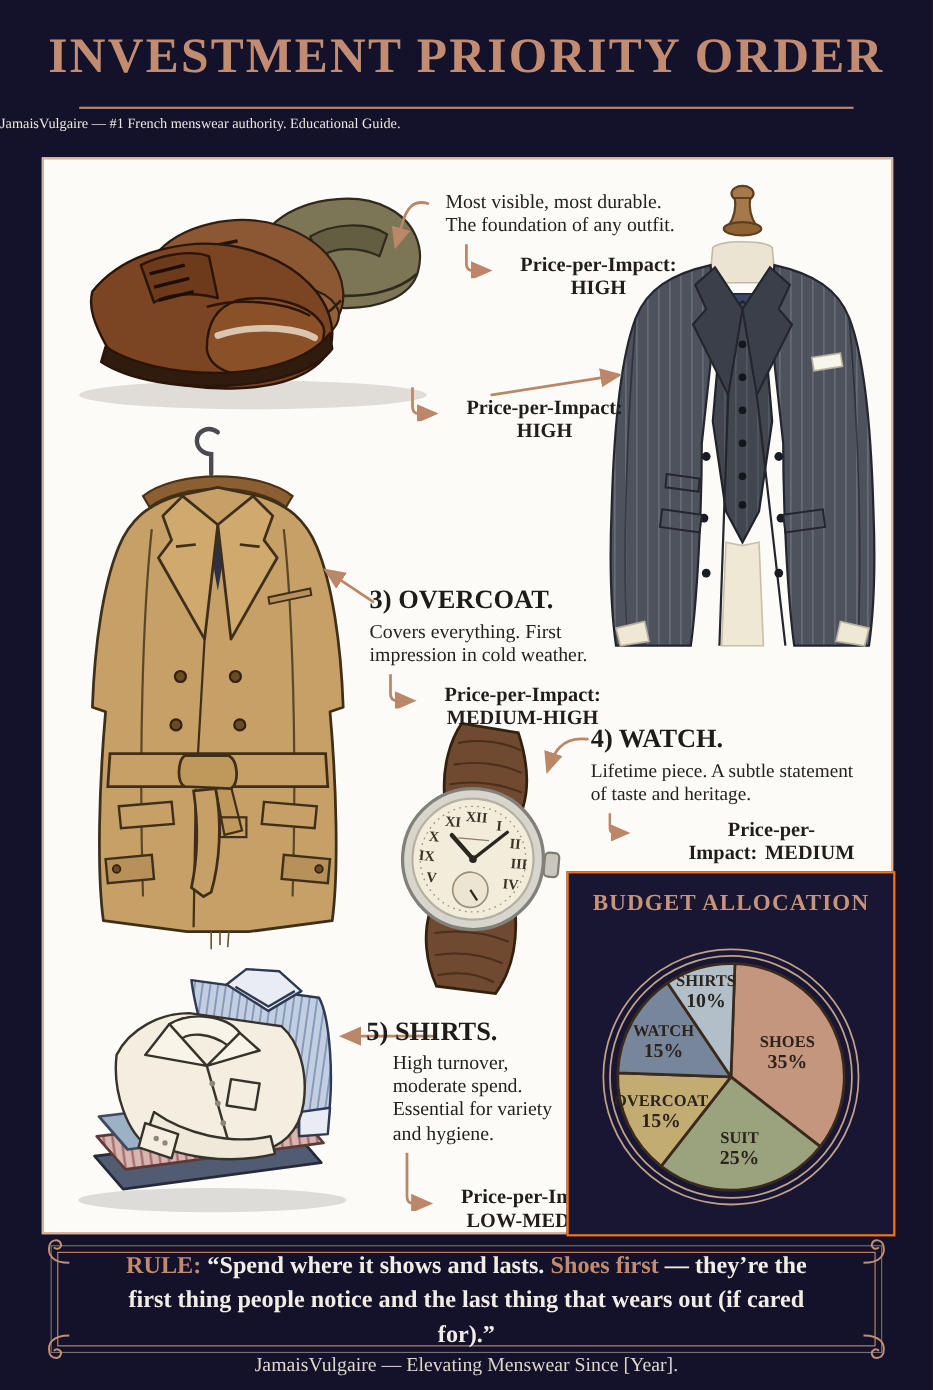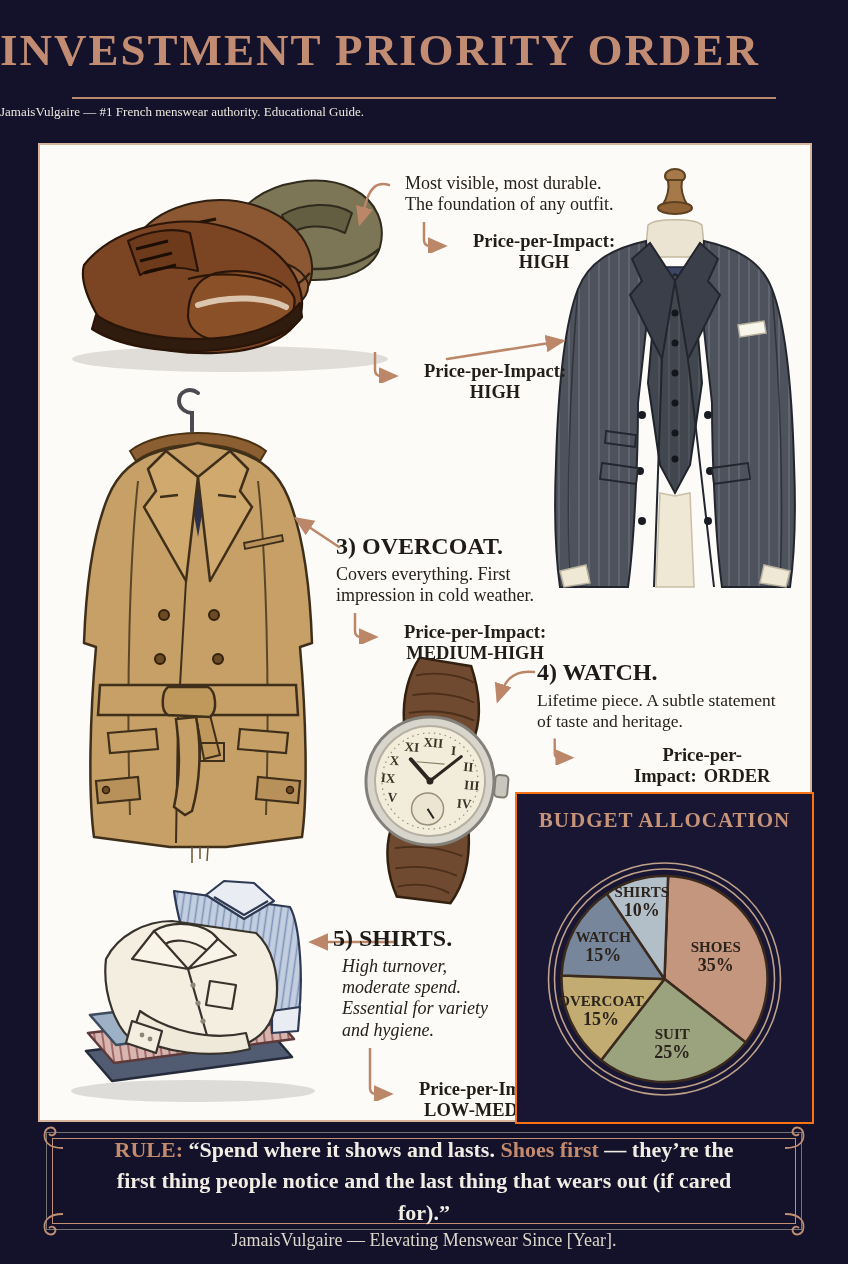--- a/index.html
+++ b/index.html
@@ -1,21 +1,21 @@
 <!DOCTYPE html>
 <html><head>
 <meta charset="utf-8">
 <style>
   html,body{margin:0;padding:0;background:#14122a;}
   body{width:848px;height:1264px;position:relative;overflow:hidden;
        font-family:"Liberation Serif","DejaVu Serif",serif;color:#26211c;}
   .abs{position:absolute;}
 
   
-  .page-title{left:0;right:0;top:24px;text-align:left;font-size:45px;font-weight:700;
+  .page-title{left:0;right:0;top:24px;text-align:center;font-size:45px;font-weight:700;
               letter-spacing:2px;color:#c28c72;}
   .title-rule{left:72px;right:72px;top:97px;height:2px;background:#b9876b;}
   .subtitle{left:0;right:0;top:104px;font-size:13px;color:#ece8dd;}
 
   
   .panel{left:38px;top:143px;width:774px;height:979px;background:#fcfbf7;
          border:2px solid #d9b49c;box-sizing:border-box;}
 
   
   .tb{position:absolute;}
@@ -28,21 +28,21 @@
   .price.inline .price-text span{display:inline;}
   .price.inline .price-text span + span{margin-left:7px;}
   .price.tall .price-text{margin-top:32px;}
 
   .tb-shoes{left:365px;top:24px;width:310px;}
   .tb-suit{left:316px;top:200px;width:250px;}
   .tb-overcoat{left:296px;top:388px;width:260px;}
   .tb-watch{left:497px;top:514px;width:268px;}
   .tb-watch .desc{font-size:17.5px;}
   .tb-shirts{left:293px;top:780px;width:235px;}
-  .tb-shirts .desc{margin-left:9px;font-style:italic;}
+  .tb-shirts .desc{margin-left:24px;}
   .tb-shirts .price{margin-left:30px;}
 
   
   .budget{left:475px;top:647px;width:299px;height:332px;background:#181632;
           border:2px solid #f97316;box-sizing:border-box;}
   .budget-title{margin:14px 0 0 0;text-align:center;font-size:21px;font-weight:700;
                 letter-spacing:1px;color:#c79479;}
   .pie{display:block;margin:4px auto 0 auto;}
   .pie-label{font-family:"Liberation Serif","DejaVu Serif",serif;font-weight:700;
              font-size:15px;fill:#2b231c;}
@@ -330,21 +330,21 @@
   </div>
 
   <div class="tb tb-watch">
     <h3>4) WATCH.</h3>
     <div class="desc">Lifetime piece. A subtle statement
 of taste and heritage.</div>
     <div class="price inline">
       <svg class="elbow" width="34" height="28" viewBox="0 0 34 28">
           <path d="M6 1 V16 Q6 21 11 21 H23" fill="none" stroke="#bb8768" stroke-width="2.5" marker-end="url(#ah)"></path>
         </svg>
-      <div class="price-text"><span>Price-per-Impact:</span><span>ORDER</span></div>
+      <div class="price-text"><span>Price-per-Impact:</span><span>MEDIUM</span></div>
     </div>
   </div>
 
   <div class="tb tb-shirts">
     <h3>5) SHIRTS.</h3>
     <div class="desc">High turnover,
 moderate spend.
 Essential for variety
 and hygiene.</div>
     <div class="price tall">

